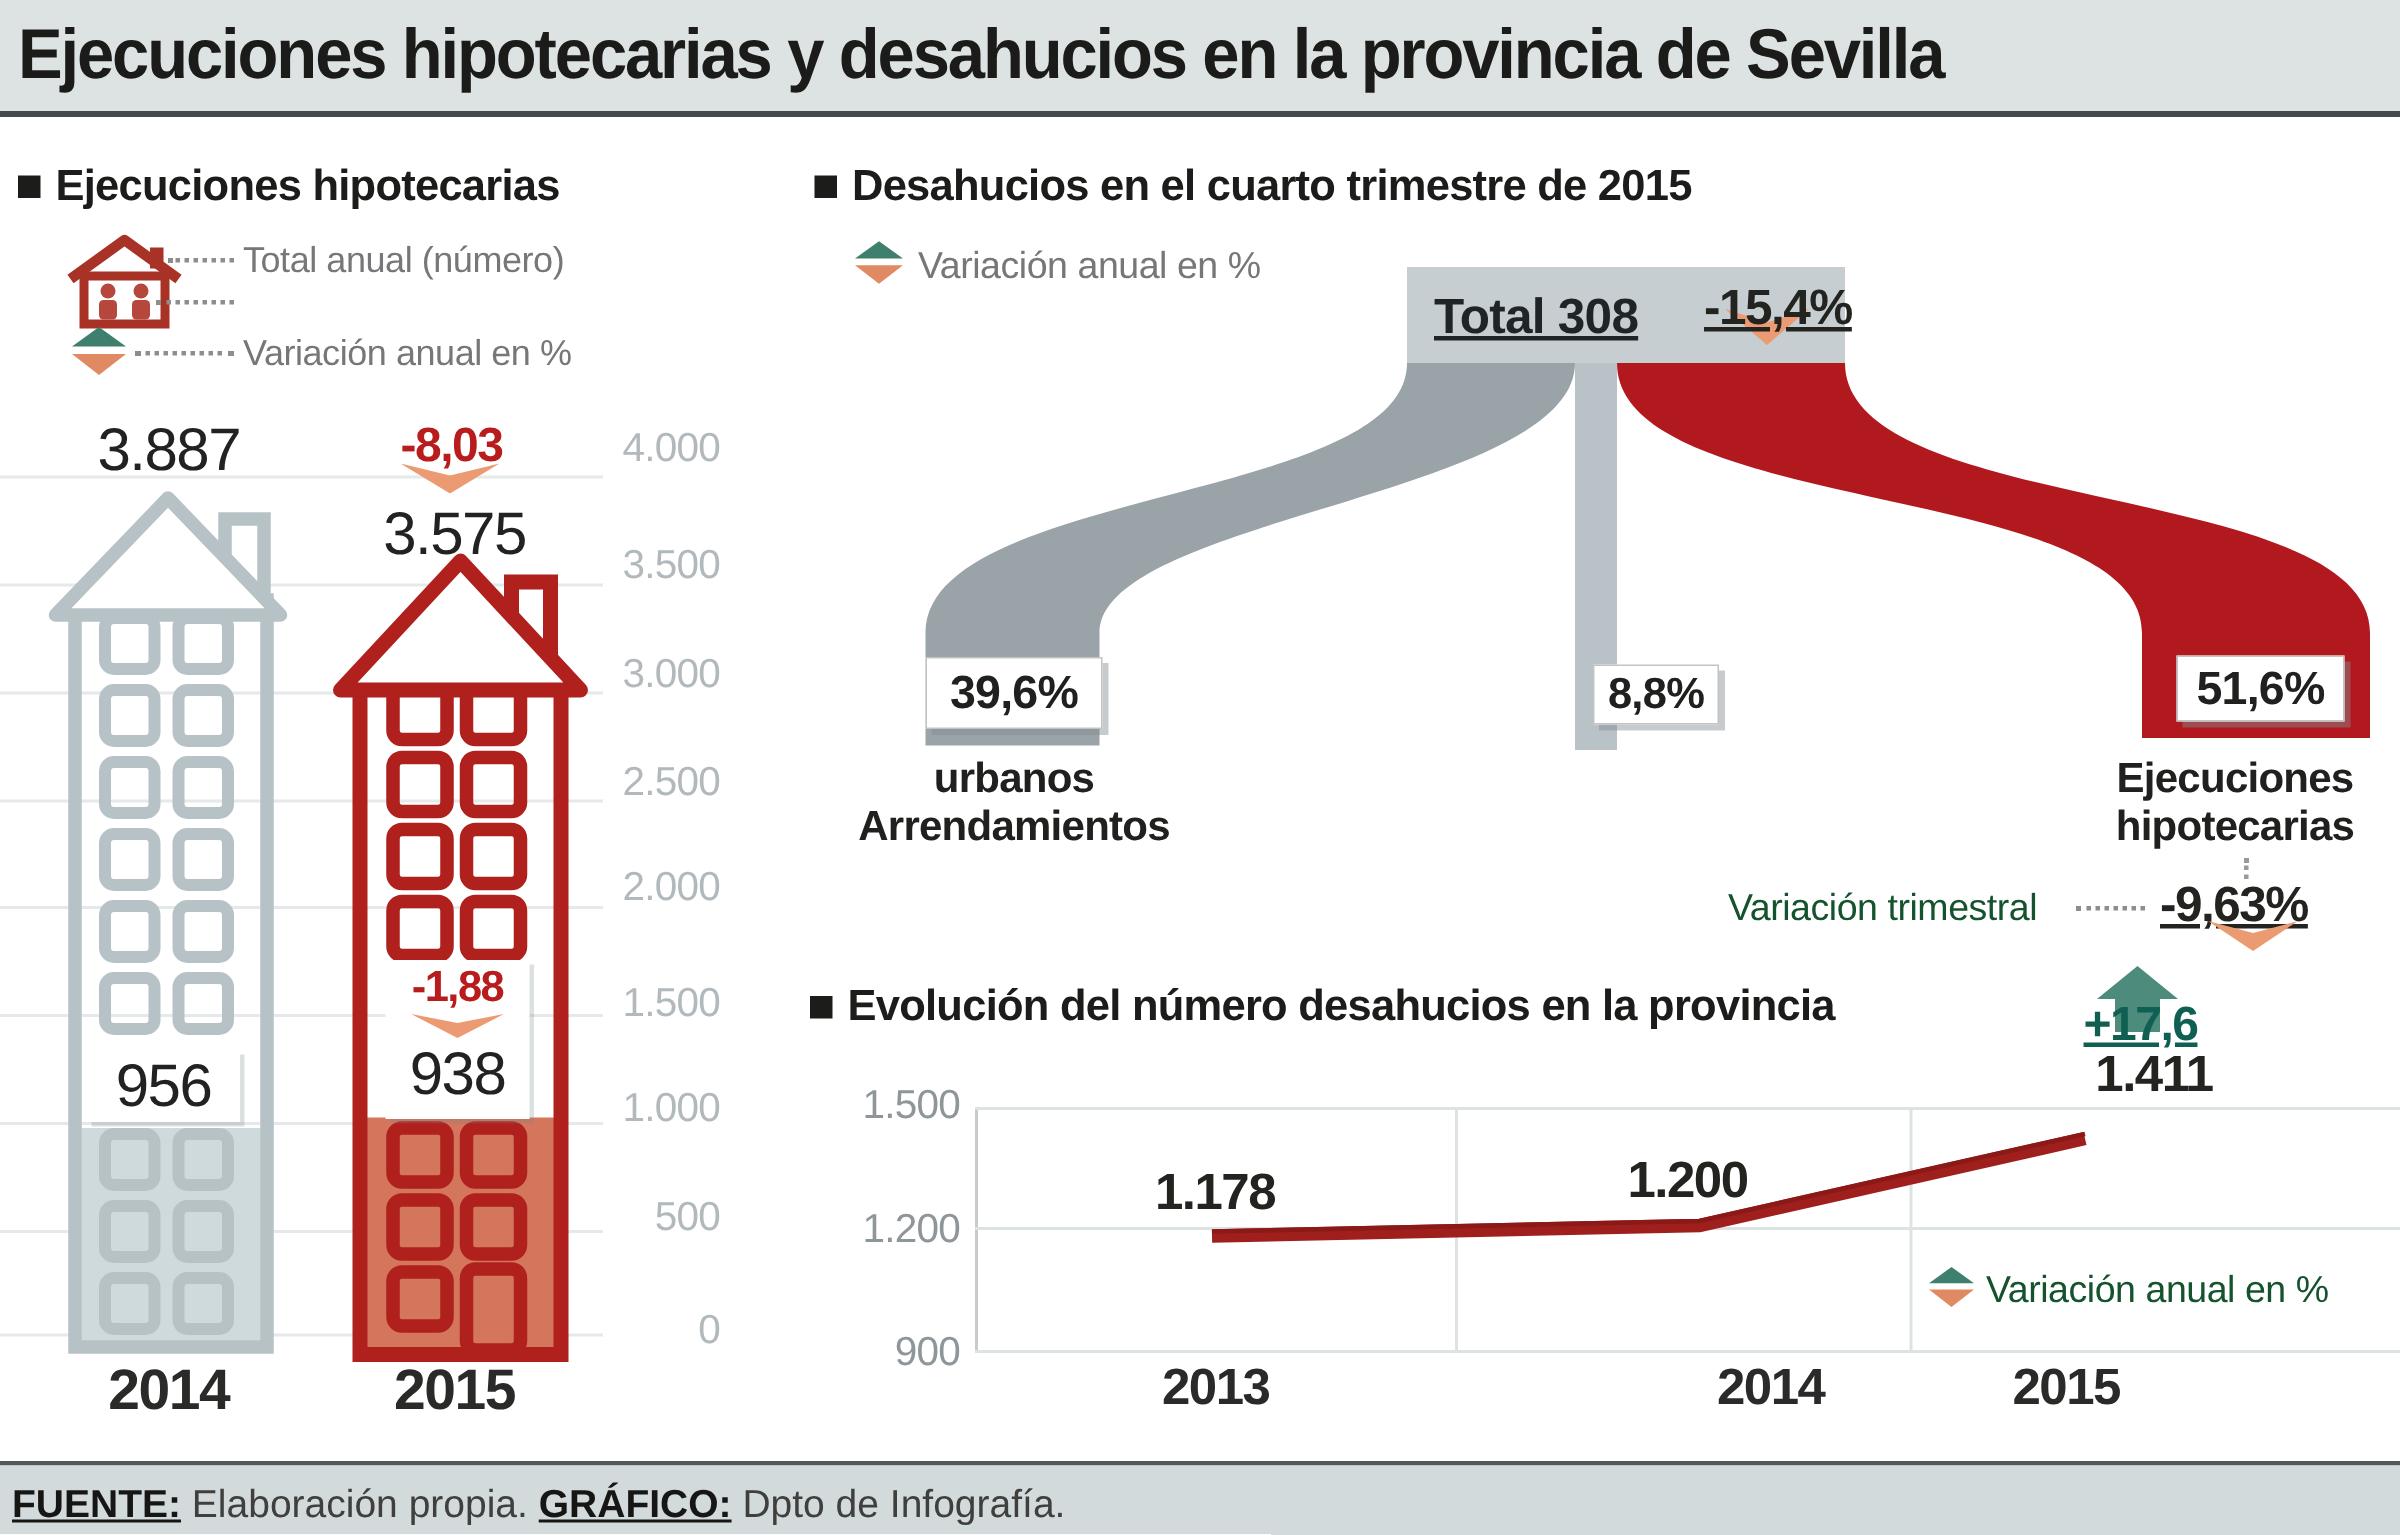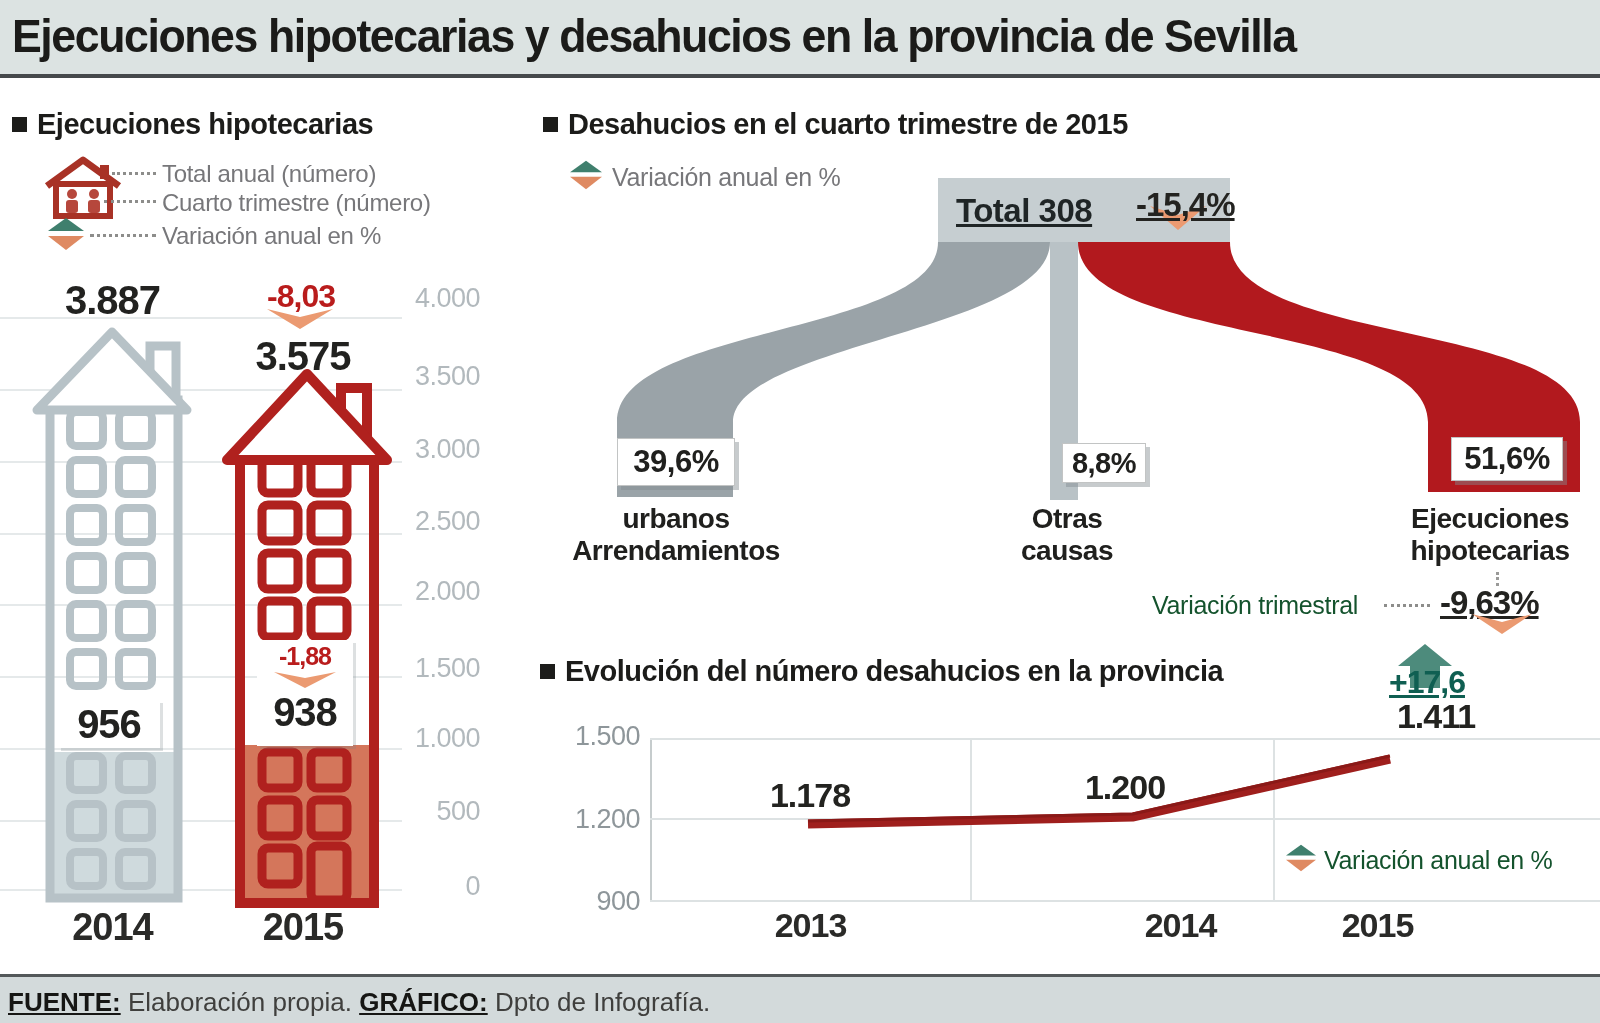--- a/index.html
+++ b/index.html
@@ -21,21 +21,21 @@
 
   
   .sechead{font-size:29px;font-weight:700;color:#1c1c1a;letter-spacing:-0.5px;display:flex;align-items:center;}
   .bullet{display:inline-block;width:15px;height:15px;background:#1c1c1a;margin-right:10px;flex:0 0 auto;}
   .legtext{font-size:24px;color:#77777a;letter-spacing:-0.3px;}
   .leader{border-top:3px dotted #8d8d8b;height:0;}
 
   
   .gridl{left:0;height:2px;background:#e5e9ea;width:402px;}
   .ytickl{left:386px;width:94px;font-size:27px;color:#b2b9bd;text-align:right;letter-spacing:-0.5px;}
-  .bigval{font-size:40px;font-weight:700;color:#222220;letter-spacing:-1px;}
+  .bigval{font-size:40px;font-weight:400;color:#222220;letter-spacing:-1px;}
   .varval{font-size:32px;font-weight:700;color:#b91c1c;letter-spacing:-1px;}
   .yearlab{font-size:38px;font-weight:700;color:#2a2a28;letter-spacing:-1px;}
   .whitebox{background:#fff;box-shadow:3px 3px 0 rgba(120,130,135,.25);}
 
   
   .pctbox{background:#fff;border:1px solid #c2c4c4;box-shadow:4px 4px 0 rgba(130,140,145,.45);
           font-weight:700;color:#20201e;display:flex;align-items:center;justify-content:center;letter-spacing:-0.5px;}
   .catlab{font-size:28px;font-weight:700;color:#20201e;line-height:32px;letter-spacing:-0.5px;}
   .totalbox{background:#c6ced1;}
   .graytxt{font-size:25px;color:#14532d;letter-spacing:-0.3px;}
@@ -69,21 +69,20 @@
       <rect x="14" y="28" width="54" height="32" fill="#fff" stroke="#a83226" stroke-width="6"></rect>
       <circle cx="30" cy="38" r="5" fill="#b6473c"></circle>
       <rect x="24" y="44" width="12" height="13" rx="3" fill="#b6473c"></rect>
       <circle cx="52" cy="38" r="5" fill="#b6473c"></circle>
       <rect x="46" y="44" width="12" height="13" rx="3" fill="#b6473c"></rect>
     </svg>
   </div>
   <div class="abs leader" style="left:112px;top:172px;width:44px;"></div>
   <div class="abs legtext nowrap" style="left:162px;top:160px;">Total anual (número)</div>
   <div class="abs leader" style="left:104px;top:200px;width:52px;"></div>
-  <div class="abs legtext nowrap" style="left:162px;top:189px;">Cuarto trimestre (número)</div>
   <div class="abs" style="left:48px;top:218px;">
     <svg width="36" height="32" viewBox="0 0 36 32">
       <polygon points="18,0 36,13 0,13" fill="#3f7f6d"></polygon>
       <polygon points="0,18 36,18 18,32" fill="#df8a62"></polygon>
     </svg>
   </div>
   <div class="abs leader" style="left:90px;top:234px;width:66px;"></div>
   <div class="abs legtext nowrap" style="left:162px;top:222px;">Variación anual en %</div>
 
   <div class="abs gridl" style="top:317px;"></div>
@@ -162,21 +161,21 @@
     <svg width="66" height="20" viewBox="0 0 66 20">
         <polygon points="0,0 33,8 66,0 33,20" fill="#eb9a71"></polygon>
       </svg>
   </div>
   <div class="abs bigval ctr" style="left:230px;top:334px;width:146px;">3.575</div>
 
   <div class="abs whitebox" style="left:58px;top:700px;width:102px;height:48px;">
     <div class="bigval ctr" style="line-height:48px;">956</div>
   </div>
   <div class="abs whitebox" style="left:257px;top:640px;width:96px;height:106px;">
-    <div class="varval ctr" style="font-size:25px;margin-top:2px;">-1,88</div>
+    <div class="varval ctr" style="font-size:29px;margin-top:2px;">-1,88</div>
     <div style="margin:1px auto 0;width:62px;">
       <svg width="62" height="16" viewBox="0 0 62 16">
           <polygon points="0,0 31,6 62,0 31,16" fill="#eb9a71"></polygon>
         </svg>
     </div>
     <div class="bigval ctr" style="margin-top:2px;">938</div>
   </div>
 
   <div class="abs yearlab ctr" style="left:40px;top:906px;width:145px;">2014</div>
   <div class="abs yearlab ctr" style="left:230px;top:906px;width:146px;">2015</div>
@@ -210,24 +209,20 @@
   </div>
   <div class="abs b nowrap" style="left:1116px;top:186px;font-size:33px;letter-spacing:-1px;color:#232320;margin-left:20px;">-15,4%</div>
 
   <div class="abs pctbox" style="left:617px;top:438px;width:116px;height:46px;font-size:31px;">39,6%</div>
   <div class="abs pctbox" style="left:1026px;top:443px;width:82px;height:38px;font-size:29px;margin-left:36px;">8,8%</div>
   <div class="abs pctbox" style="left:1451px;top:437px;width:110px;height:42px;font-size:31px;">51,6%</div>
 
   <div class="abs catlab ctr" style="left:545px;top:503px;width:262px;">
     <div>urbanos</div>
     <div>Arrendamientos</div>
-  </div>
-  <div class="abs catlab ctr" style="left:967px;top:503px;width:200px;">
-    <div>Otras</div>
-    <div>causas</div>
   </div>
   <div class="abs catlab ctr" style="left:1384px;top:503px;width:212px;">
     <div>Ejecuciones</div>
     <div>hipotecarias</div>
   </div>
 
   <div class="abs" style="left:1496px;top:572px;height:14px;border-left:3px dotted #9a9a98;"></div>
   <div class="abs graytxt nowrap" style="left:1152px;top:591px;">Variación trimestral</div>
   <div class="abs leader" style="left:1384px;top:604px;width:46px;"></div>
   <div class="abs b nowrap" style="left:1440px;top:584px;font-size:33px;letter-spacing:-1px;color:#232320;">-9,63%</div>

